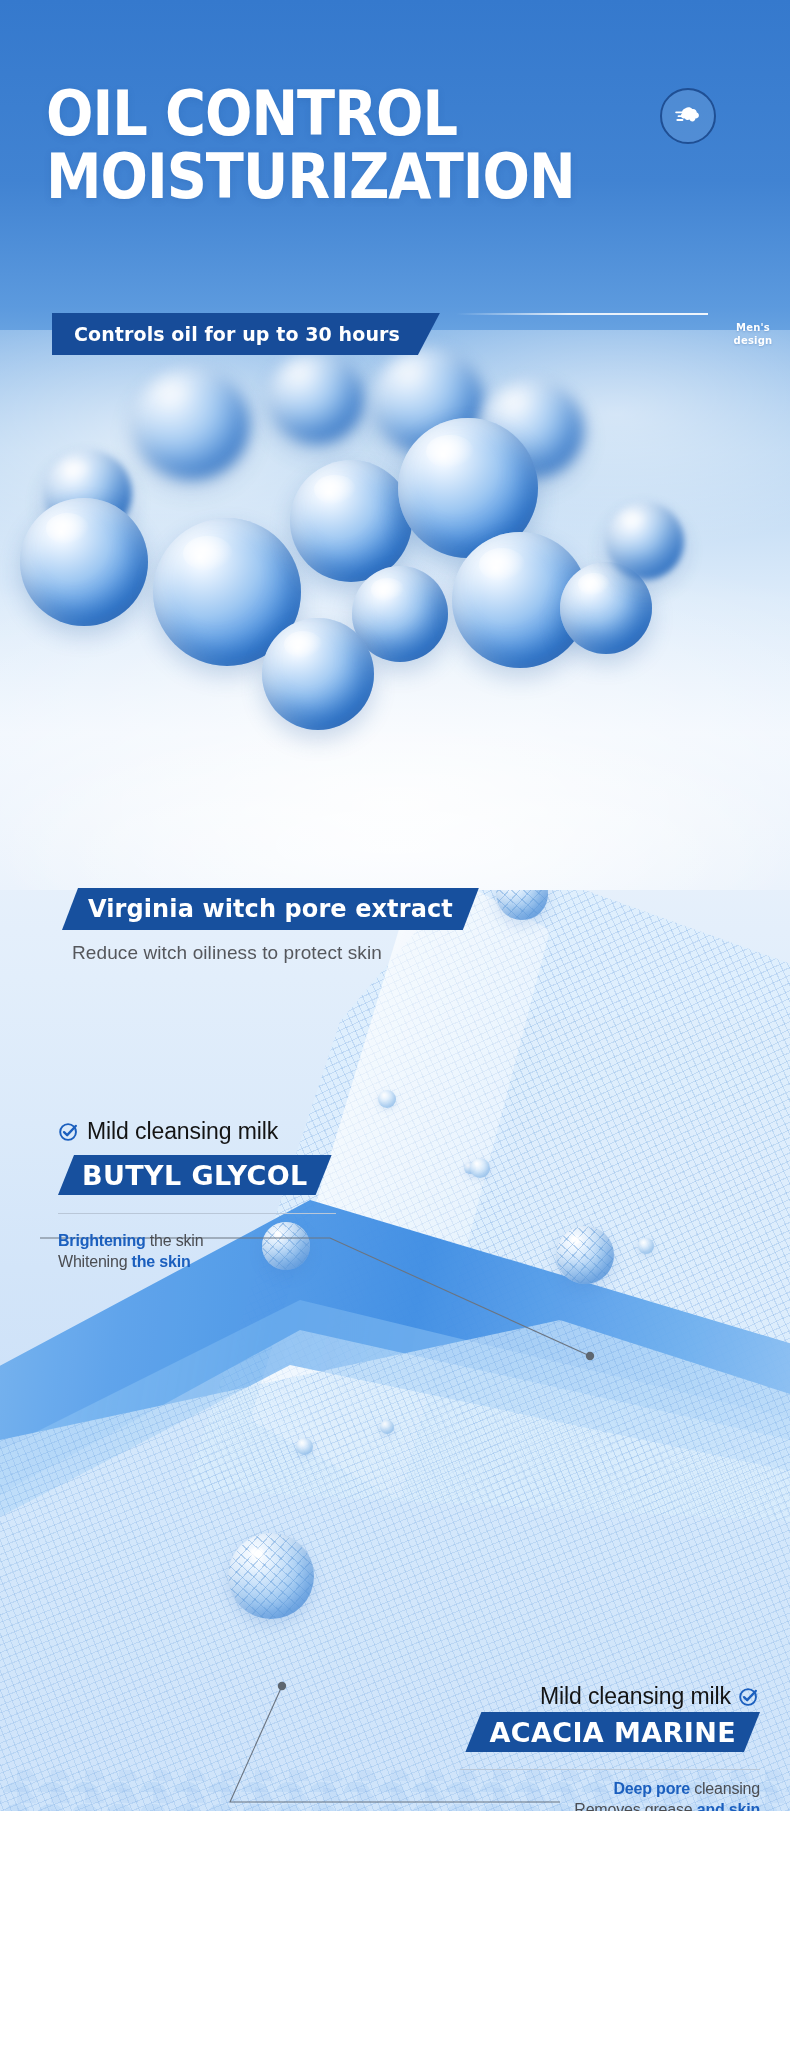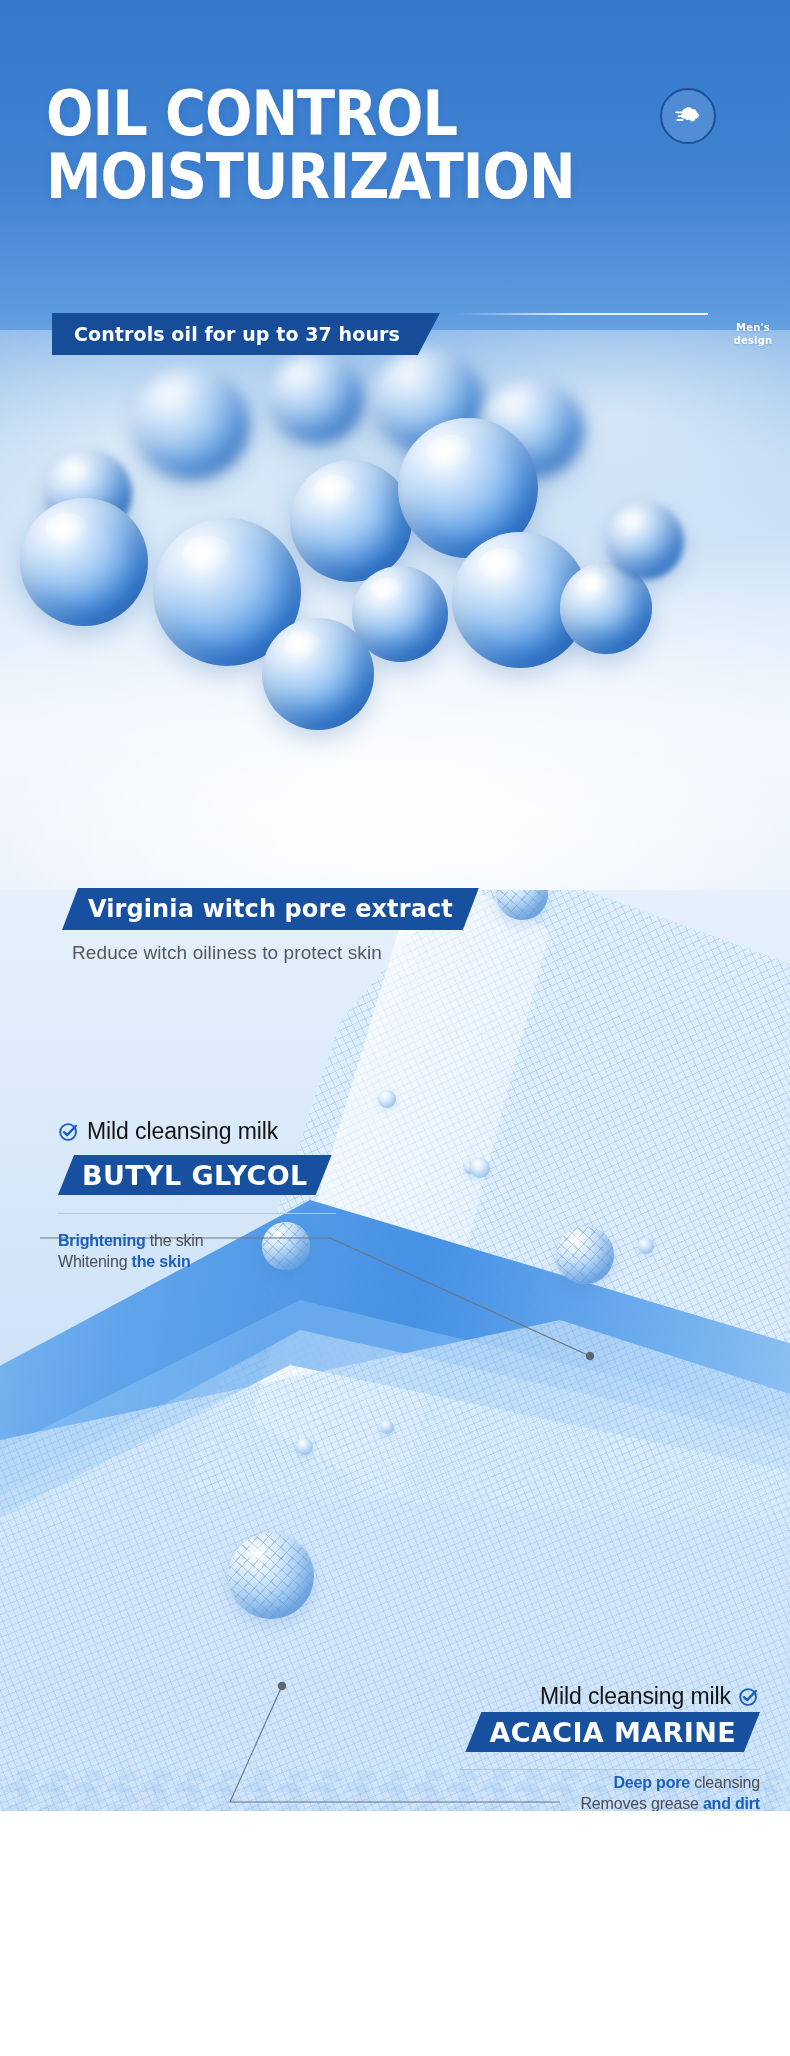--- a/index.html
+++ b/index.html
@@ -189,21 +189,21 @@
   .lines .line { font-size:16px; letter-spacing:-.2px; line-height:1.33; }
   .em-blue { color:#1b5fbe; font-weight:700; }
   .tx-gray { color:#4b4d52; font-weight:400; }
 
   .block-3 { position:absolute; right:30px; top:1683px; width:470px; text-align:right; }
   .block-3 .eyebrow { justify-content:flex-end; }
   .block-3 .eyebrow .label { font-size:23px; }
   .block-3 .pill { margin-top:2px; }
   .block-3 .pill span { font-size:27px; }
   .block-3 .divider { margin-top:17px; margin-left:auto; width:300px; height:1px; background:#b9c7d8; }
-  .block-3 .lines { margin-top:2px; }
+  .block-3 .lines { margin-top:8px; }
 
   
   .leader { position:absolute; overflow:visible; pointer-events:none; }
   .leader path { fill:none; stroke:#6b7480; stroke-width:1.1; }
   .leader circle { fill:#5d6670; }
 </style>
 </head>
 <body>
 
 <div id="poster">
@@ -302,21 +302,21 @@
       <g fill="#ffffff">
         <path d="M14.5 9.2c2.1-1.6 5.2-1.3 6.8.8 2.3-.5 4.4 1.2 4.5 3.5 1.6.5 2.5 2.2 2 3.8-.5 1.5-2 2.4-3.5 2.1.1 1.6-1.2 3-2.8 3.1-1.3.1-2.5-.7-2.9-1.9-1.6.9-3.7.4-4.7-1.2-1.6.5-3.3-.4-3.8-2-.4-1.3.1-2.7 1.2-3.4-.6-1.8.4-3.7 2.2-4.3.3-.1.6-.2 1-.5z"></path>
         <rect x="4.2" y="12.4" width="8.2" height="1.9" rx=".95"></rect>
         <rect x="6.6" y="16.2" width="9.6" height="1.9" rx=".95"></rect>
         <rect x="5.4" y="20.0" width="7.0" height="1.9" rx=".95"></rect>
       </g>
     </svg>
   </div>
 
   <div class="sub-banner">
-    <span>Controls oil for up to 37 hours</span>
+    <span>Controls oil for up to 30 hours</span>
   </div>
   <div class="mens-rule"></div>
   <div class="mens-design">Men's<br>design</div>
 
   <div class="block-1">
     <div class="pill">
       <span>Virginia witch pore extract</span>
     </div>
     <div class="desc">Reduce witch oiliness to protect skin</div>
   </div>
@@ -346,17 +346,17 @@
         <circle cx="11" cy="12" r="8.6" fill="none" stroke="#1b5fbe" stroke-width="2.1"></circle>
         <path d="M6.6 12.2 L10 15.4 L19.4 5.4" fill="none" stroke="#1b5fbe" stroke-width="2.6" stroke-linecap="round" stroke-linejoin="round"></path>
       </svg>
     </div>
     <div class="pill">
       <span>ACACIA MARINE</span>
     </div>
     <div class="divider"></div>
     <div class="lines">
       <div class="line"><span class="em-blue">Deep pore</span><span class="tx-gray"> cleansing</span></div>
-      <div class="line"><span class="tx-gray">Removes grease </span><span class="em-blue">and dirt</span></div>
+      <div class="line"><span class="tx-gray">Removes grease </span><span class="em-blue">and skin</span></div>
     </div>
   </div>
 
 </div>
 
 </body></html>

